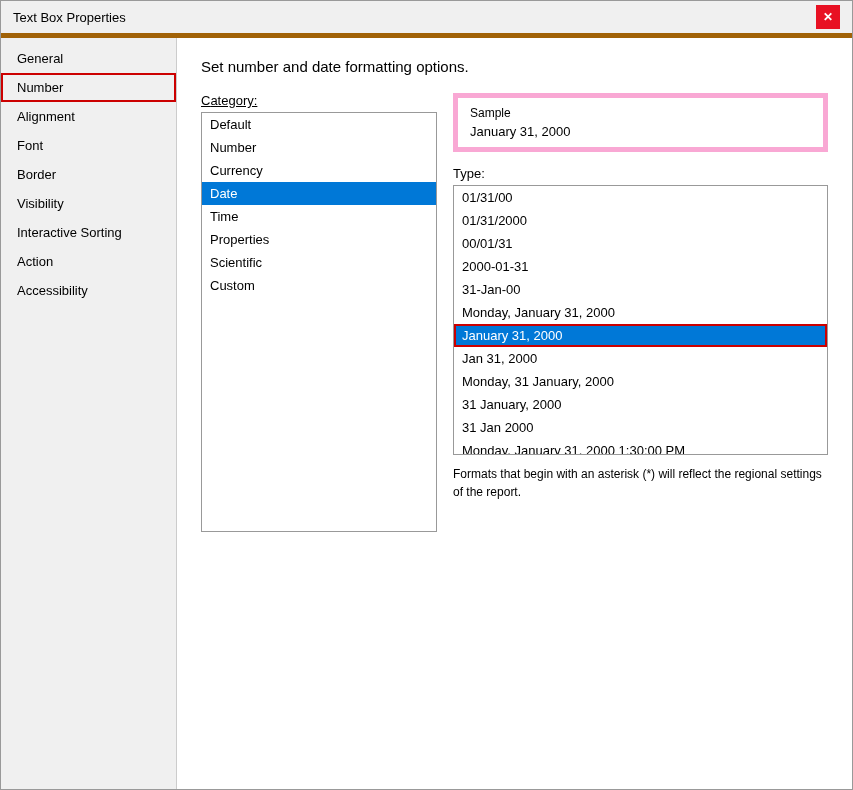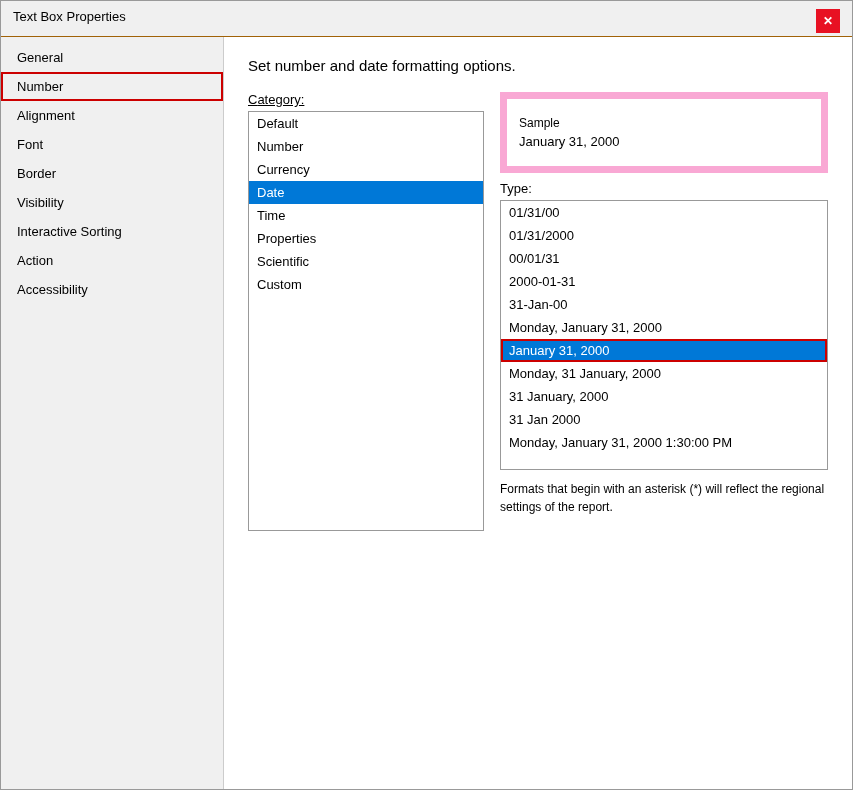--- a/index.html
+++ b/index.html
@@ -10,24 +10,25 @@
       height: 790px;
       background: #f0f0f0;
       border: 1px solid #999;
       box-shadow: 2px 2px 10px rgba(0,0,0,0.3);
       display: flex;
       flex-direction: column;
     }
 
     .title-bar {
       background: #f0f0f0;
-      padding: 8px 12px;
-      display: flex;
+      padding: 16px 12px;
+      display: flex;
+      align-items: center;
       justify-content: space-between;
-      border-bottom: 1px solid #a16207;
+      border-bottom: 5px solid #a16207;
       height: 36px;
     }
 
     .title-bar-text {
       font-size: 13px;
       font-weight: normal;
       color: #000;
     }
 
     .close-btn {
@@ -44,21 +45,21 @@
       font-weight: bold;
     }
 
     .dialog-body {
       display: flex;
       flex: 1;
       overflow: hidden;
     }
 
     .sidebar {
-      width: 223px;
+      width: 176px;
       background: #f0f0f0;
       border-right: 1px solid #ccc;
       padding: 6px 0;
       flex-shrink: 0;
     }
 
     .sidebar-item {
       padding: 7px 16px;
       cursor: pointer;
       color: #000;
@@ -116,23 +117,23 @@
       font-size: 13px;
       color: #000;
     }
     .category-item.selected { background: #0078d7; color: #fff; }
 
     .right-panel {
       flex: 1;
     }
 
     .sample-box {
-      border: 7px solid #f9a8d4;
-      padding: 17px 12px;
-      margin-bottom: 8px;
+      border: 5px solid #f9a8d4;
+      padding: 8px 12px;
+      margin-bottom: 14px;
       background: #fff;
     }
 
     .sample-label {
       font-size: 12px;
       color: #000;
       margin-bottom: 4px;
     }
 
     .sample-value {
@@ -295,20 +296,21 @@
           <div class="type-label">Type:</div>
           <div class="type-list-container">
             <div class="type-list">
               <div class="type-item">01/31/00</div>
               <div class="type-item">01/31/2000</div>
               <div class="type-item">00/01/31</div>
               <div class="type-item">2000-01-31</div>
               <div class="type-item">31-Jan-00</div>
               <div class="type-item">Monday, January 31, 2000</div>
               <div class="type-item selected">January 31, 2000</div>
+              <div class="type-item">Jan 31, 2000</div>
               <div class="type-item">Monday, 31 January, 2000</div>
               <div class="type-item">31 January, 2000</div>
               <div class="type-item">31 Jan 2000</div>
               <div class="type-item">Monday, January 31, 2000 1:30:00 PM</div>
             </div>
           </div>
 
           <div class="note-text">Formats that begin with an asterisk (*) will reflect the regional settings of the report.</div>
 
         </div>

